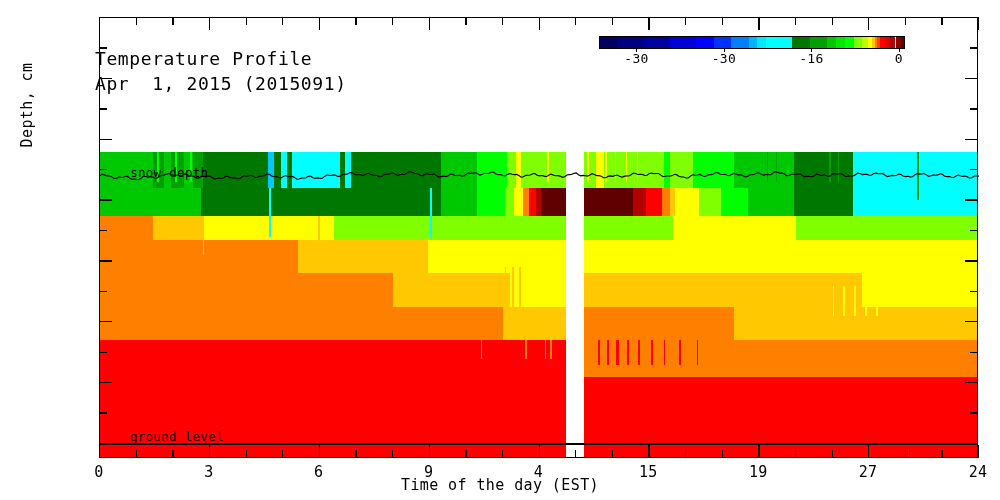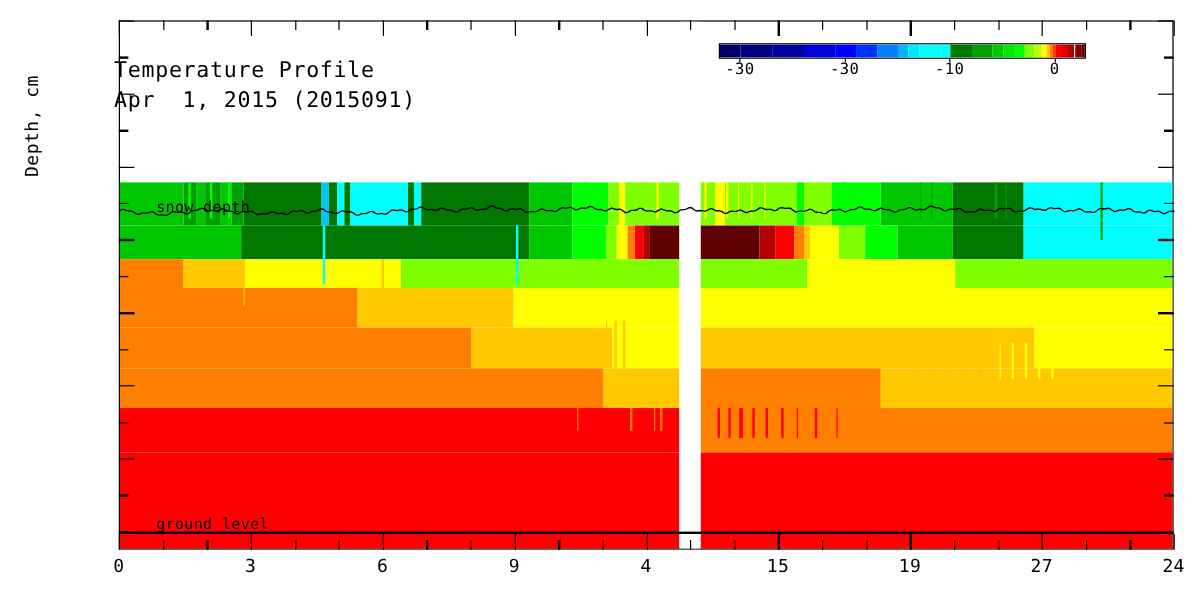--- a/index.html
+++ b/index.html
@@ -29,21 +29,21 @@
   #title-block{position:absolute;left:95px;top:46px;font-size:18px;line-height:25px;
       letter-spacing:.6px;white-space:pre;}
   .inline-note{position:absolute;font-size:12.5px;letter-spacing:.3px;white-space:nowrap;}
 
   
   #cbar-wrap{position:absolute;left:599px;top:36px;width:306px;}
   #cbar-title{font-size:14px;text-align:center;letter-spacing:.4px;margin-bottom:3px;}
   #cbar{position:relative;height:13px;width:306px;border:1px solid #000;
         box-sizing:border-box;overflow:hidden;}
   #cbar .seg{position:absolute;top:0;bottom:0;}
-  #cbar-ticks{position:relative;height:16px;width:306px;}
+  #cbar-ticks{position:relative;height:16px;width:306px;margin-left:20px;}
   #cbar-ticks .ct{position:absolute;top:0;width:1px;height:3px;background:#000;}
   #cbar-ticks .cl{position:absolute;top:2px;font-size:13px;transform:translateX(-50%);
         letter-spacing:.3px;}
 
   svg{display:block;}
 </style>
 </head>
 <body>
 
 <div id="root">
@@ -276,20 +276,21 @@
       <div class="xlab" style="left: 278.75px; width: 80px; top: 465px;">6</div>
       <div class="xlab" style="left: 388.625px; width: 80px; top: 465px;">9</div>
       <div class="xlab" style="left: 498.5px; width: 80px; top: 465px;">4</div>
       <div class="xlab" style="left: 608.375px; width: 80px; top: 465px;">15</div>
       <div class="xlab" style="left: 718.25px; width: 80px; top: 465px;">19</div>
       <div class="xlab" style="left: 828.125px; width: 80px; top: 465px;">27</div>
       <div class="xlab" style="left: 938px; width: 80px; top: 465px;">24</div>
     </div>
 
   <div id="y-axis-title">Depth, cm</div>
+  <div id="x-axis-title">Time of the day (EST)</div>
 
   <div id="cbar-wrap">
     <div id="cbar">
         <div class="seg" style="left: 0px; width: 17.4857px; background: rgb(0, 0, 96);"></div>
         <div class="seg" style="left: 17.4857px; width: 26.2286px; background: rgb(0, 0, 128);"></div>
         <div class="seg" style="left: 43.7143px; width: 26.2286px; background: rgb(0, 0, 158);"></div>
         <div class="seg" style="left: 69.9429px; width: 26.2286px; background: rgb(0, 0, 216);"></div>
         <div class="seg" style="left: 96.1714px; width: 17.4857px; background: rgb(0, 0, 255);"></div>
         <div class="seg" style="left: 113.657px; width: 17.4857px; background: rgb(0, 50, 255);"></div>
         <div class="seg" style="left: 131.143px; width: 17.4857px; background: rgb(0, 128, 255);"></div>
@@ -313,19 +314,19 @@
         <div class="seg" style="left: 290.263px; width: 5.24571px; background: rgb(180, 0, 0);"></div>
         <div class="seg" style="left: 295.509px; width: 5.24571px; background: rgb(140, 0, 0);"></div>
         <div class="seg" style="left: 300.754px; width: 5.24571px; background: rgb(96, 0, 0);"></div>
       </div>
     <div id="cbar-ticks">
         <div class="ct" style="left: 17.4857px;"></div>
         <div class="cl" style="left: 17.4857px;">-30</div>
         <div class="ct" style="left: 104.914px;"></div>
         <div class="cl" style="left: 104.914px;">-30</div>
         <div class="ct" style="left: 192.343px;"></div>
-        <div class="cl" style="left: 192.343px;">-10</div>
+        <div class="cl" style="left: 192.343px;">-16</div>
         <div class="ct" style="left: 279.771px;"></div>
         <div class="cl" style="left: 279.771px;">0</div>
       </div>
   </div>
 
 </div>
 
 </body></html>

